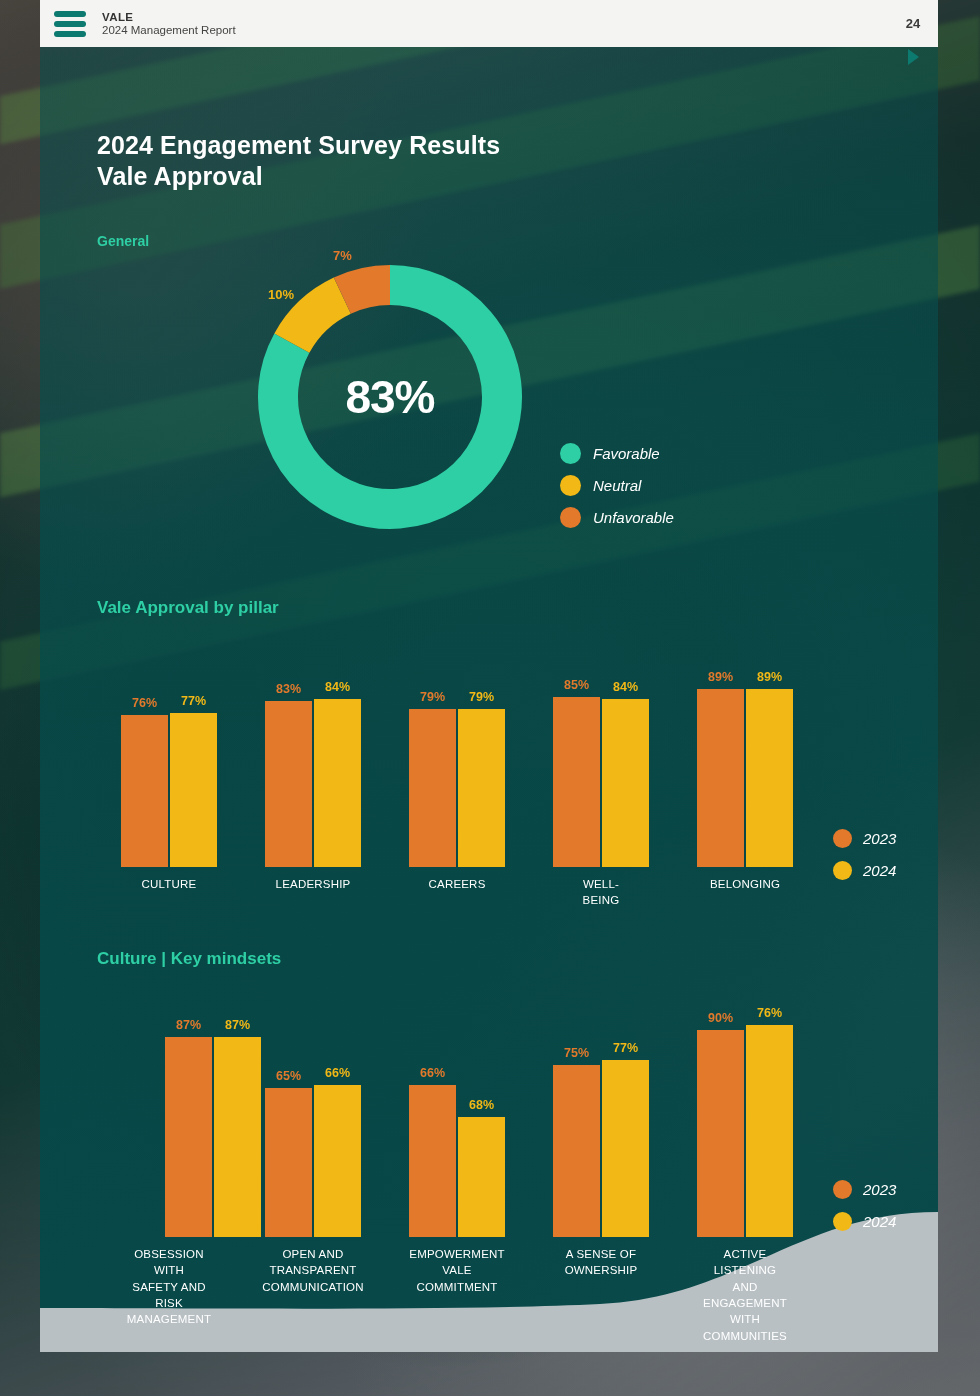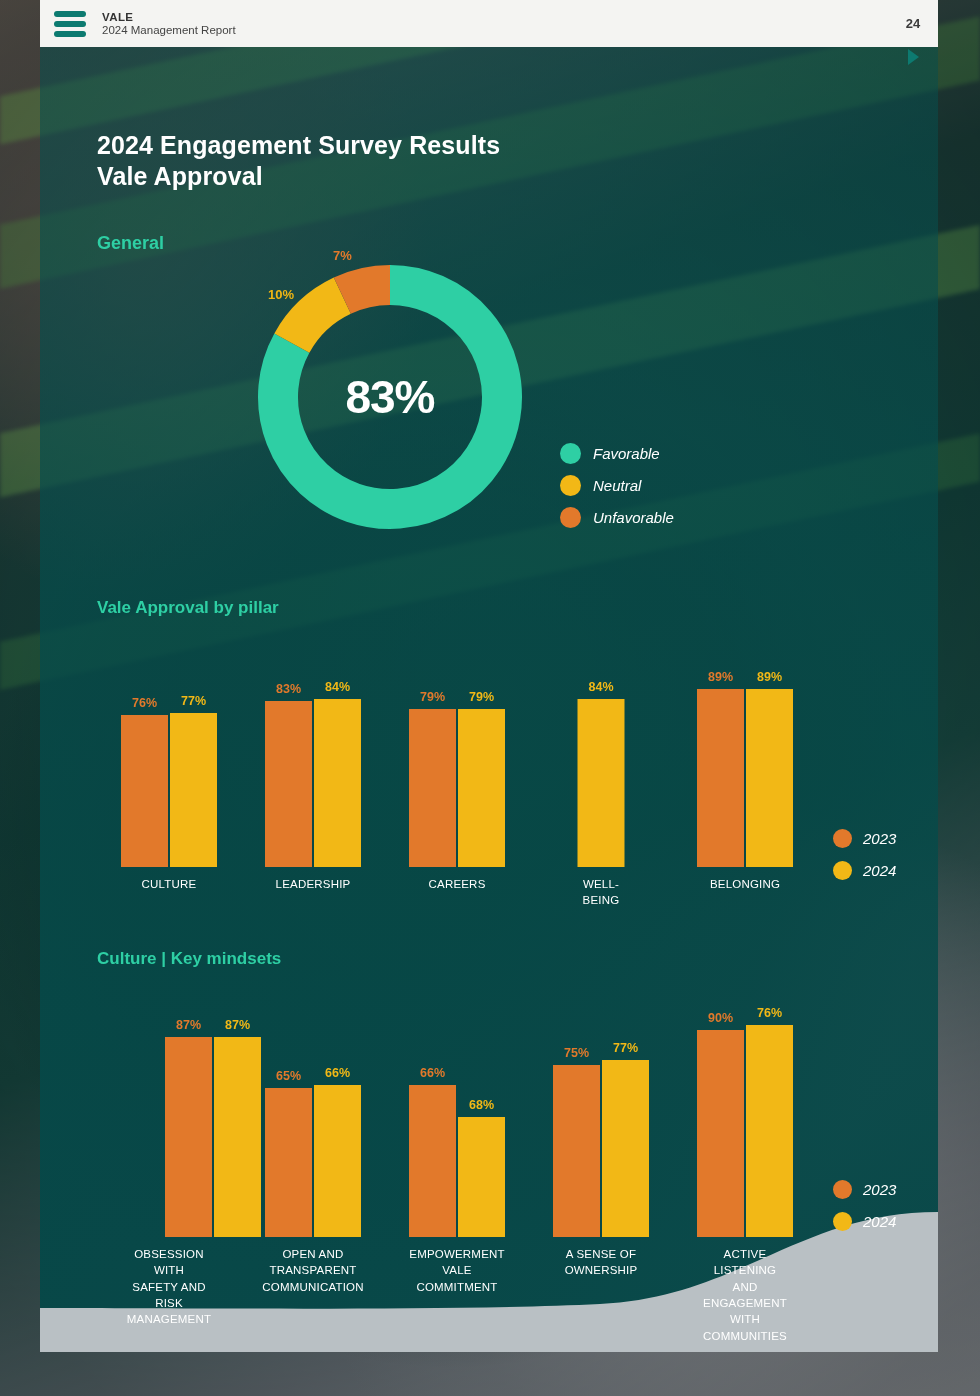--- a/index.html
+++ b/index.html
@@ -70,21 +70,21 @@
 
   .content{ position:relative; z-index:5; }
 
   
   #title{
     position:absolute; left:57px; top:83px;
     color:#fff; font-size:25px; font-weight:bold; line-height:1.25;
     letter-spacing:.1px;
   }
   .sec-head{
-    position:absolute; color:#2ecfa4; font-weight:bold; font-size:18px;
+    position:absolute; color:#2ecfa4; font-weight:bold; font-size:14px;
   }
   #head-general{ left:57px; top:186px; }
   #head-pillar{ left:57px; top:551px; font-size:17px; }
   #head-culture{ left:57px; top:902px; font-size:17px; }
 
   
   #donut-wrap{ position:absolute; left:215px; top:215px; width:270px; height:270px; }
   #donut-center{
     position:absolute; left:0; top:0; width:270px; height:270px;
     display:flex; align-items:center; justify-content:center;
@@ -234,20 +234,23 @@
                 <span class="val">79%</span>
               </div>
               <div class="bar y24" style="width: 47px; height: 158px;">
                 <span class="val">79%</span>
               </div>
             </div>
             <div class="cat">CAREERS</div>
           </div>
           <div class="group" style="height: 200px;">
             <div class="bars" style="gap: 2px;">
+              <div class="bar y23" style="width: 47px; height: 170px;">
+                <span class="val">85%</span>
+              </div>
               <div class="bar y24" style="width: 47px; height: 168px;">
                 <span class="val">84%</span>
               </div>
             </div>
             <div class="cat">WELL-BEING</div>
           </div>
           <div class="group" style="height: 200px;">
             <div class="bars" style="gap: 2px;">
               <div class="bar y23" style="width: 47px; height: 178px;">
                 <span class="val">89%</span>

